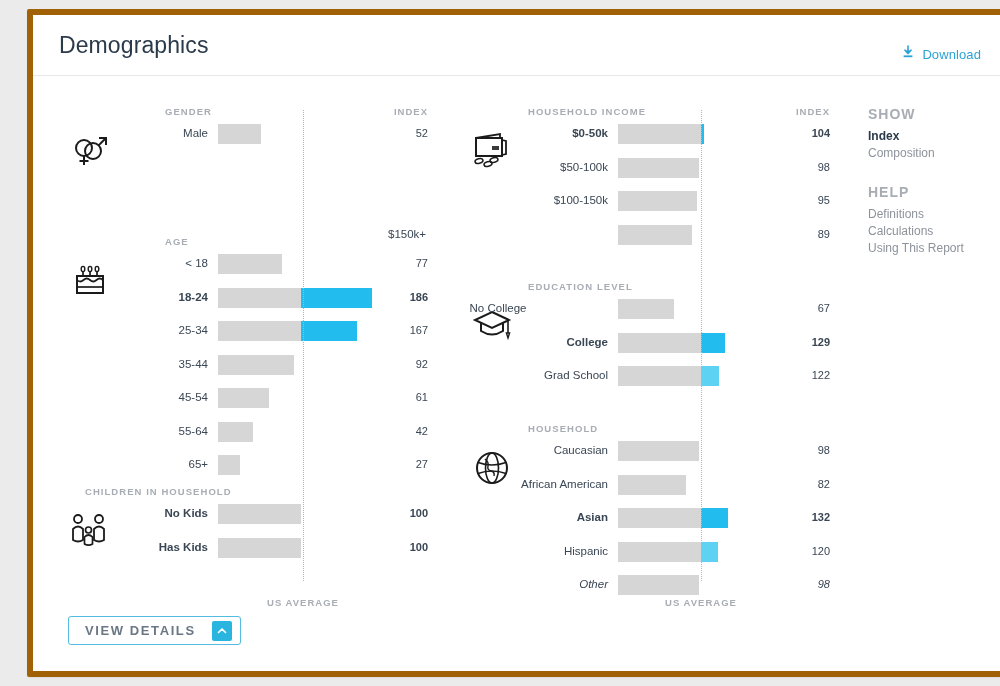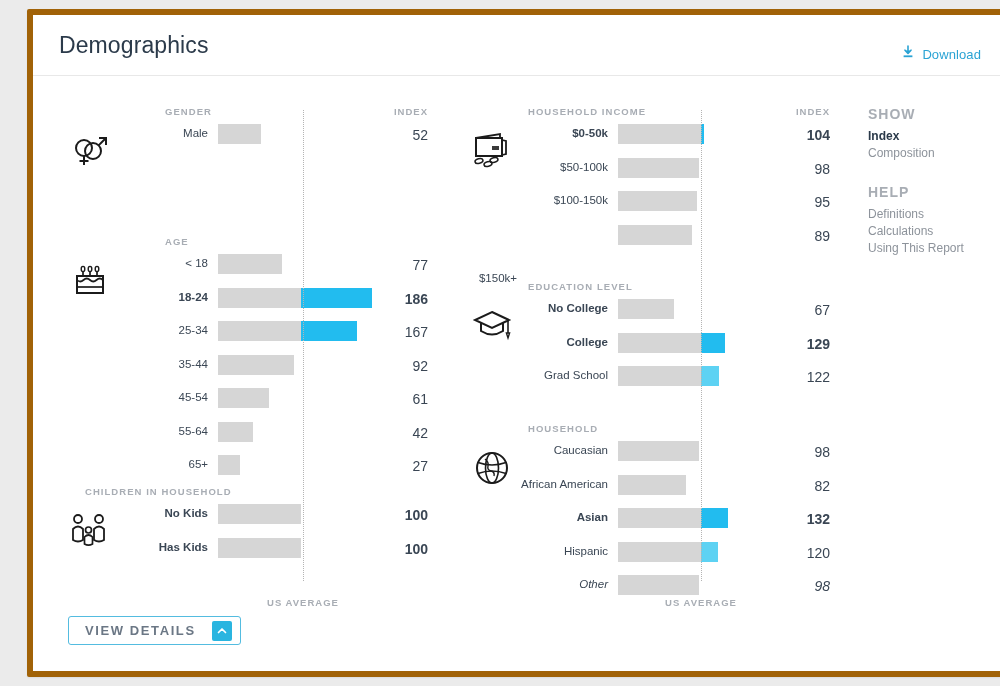--- a/index.html
+++ b/index.html
@@ -124,21 +124,21 @@
     background: #d6d6d6;
   }
   .bar-blue {
     position: absolute;
     top: 0;
     height: 20px;
   }
   .row-index {
     position: absolute;
     top: 3px;
-    font-size: 14px;
+    font-size: 11px;
     color: #3a4654;
     text-align: right;
     white-space: nowrap;
   }
   .row-index.bold { font-weight: bold; }
 
   .avgline {
     position: absolute;
     width: 0;
     border-left: 1px dotted #b4b4b4;
@@ -356,35 +356,35 @@
           <div class="row-label" style="left: 355px; width: 220px; text-align: right;">$50-100k</div>
           <div class="bar-grey" style="left: 585px; width: 81.34px;"></div>
           <div class="row-index" style="left: 597px; width: 200px; text-align: right;">98</div>
         </div>
         <div class="row" style="top: 115px;">
           <div class="row-label" style="left: 355px; width: 220px; text-align: right;">$100-150k</div>
           <div class="bar-grey" style="left: 585px; width: 78.85px;"></div>
           <div class="row-index" style="left: 597px; width: 200px; text-align: right;">95</div>
         </div>
         <div class="row" style="top: 148.5px;">
-          <div class="row-label" style="left: 355px; width: 220px; text-align: center; margin-top: 44px;">$150k+</div>
+          <div class="row-label" style="left: 355px; width: 220px; text-align: left;">$150k+</div>
           <div class="bar-grey" style="left: 585px; width: 73.87px;"></div>
           <div class="row-index" style="left: 597px; width: 200px; text-align: right;">89</div>
         </div>
         <div class="sec-label" style="left: 495px; top: 205px; text-align: left;">EDUCATION LEVEL</div>
         <div class="sec-icon" style="left: 436px; top: 227px;">
           <svg width="44" height="44" viewBox="0 0 44 44">
             <path d="M22 8 L39 16 L22 24 L5 16 Z" fill="none" stroke="#1b1b1b" stroke-width="2"></path>
             <path d="M11 19 L11 27 q11 7 22 0 L33 19" fill="none" stroke="#1b1b1b" stroke-width="2"></path>
             <path d="M38 16.5 L38 29" fill="none" stroke="#1b1b1b" stroke-width="1.6"></path>
             <path d="M36.4 29 L39.6 29 L38 34 Z" fill="none" stroke="#1b1b1b" stroke-width="1.4"></path>
           </svg>
         </div>
         <div class="row" style="top: 223px;">
-          <div class="row-label" style="left: 355px; width: 220px; text-align: right; font-weight: bold;">No College</div>
+          <div class="row-label" style="left: 355px; width: 220px; text-align: center;">No College</div>
           <div class="bar-grey" style="left: 585px; width: 55.61px;"></div>
           <div class="row-index" style="left: 597px; width: 200px; text-align: right;">67</div>
         </div>
         <div class="row" style="top: 256.5px;">
           <div class="row-label bold" style="left: 355px; width: 220px; text-align: right;">College</div>
           <div class="bar-grey" style="left: 585px; width: 83px;"></div>
           <div class="bar-blue" style="left: 668px; width: 24.07px; background: rgb(34, 188, 239);"></div>
           <div class="row-index bold" style="left: 597px; width: 200px; text-align: right;">129</div>
         </div>
         <div class="row" style="top: 290px;">

